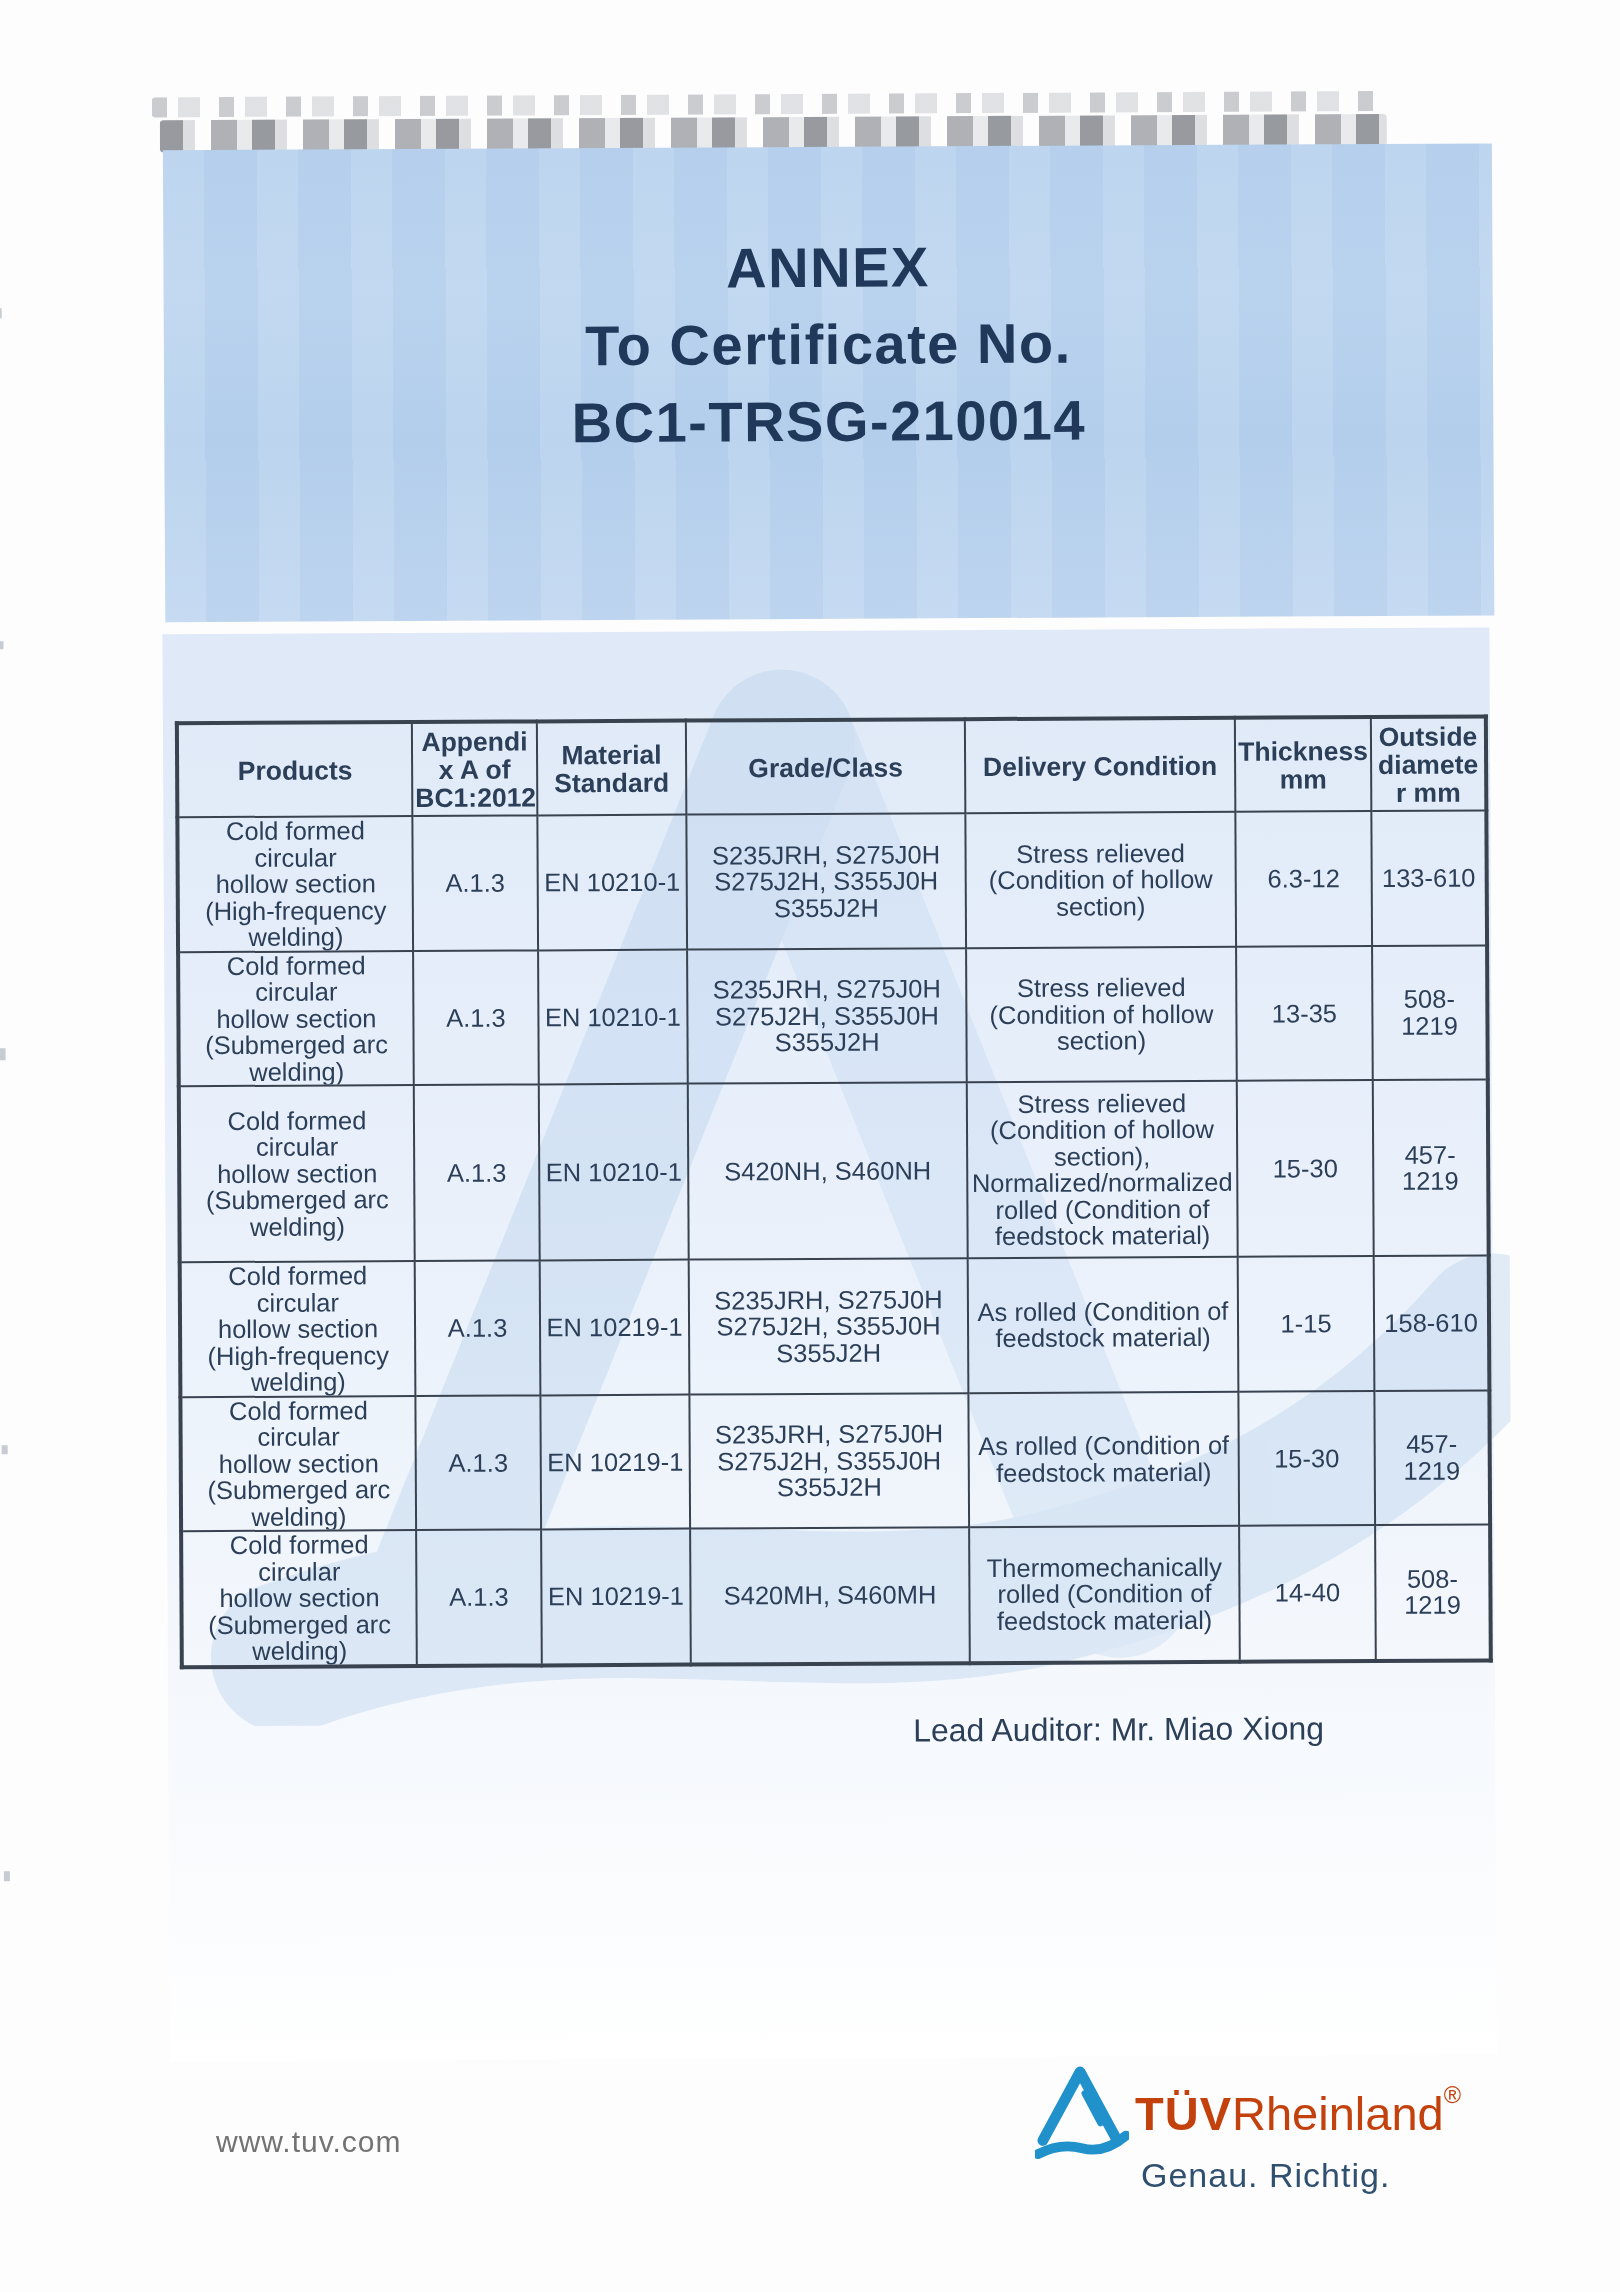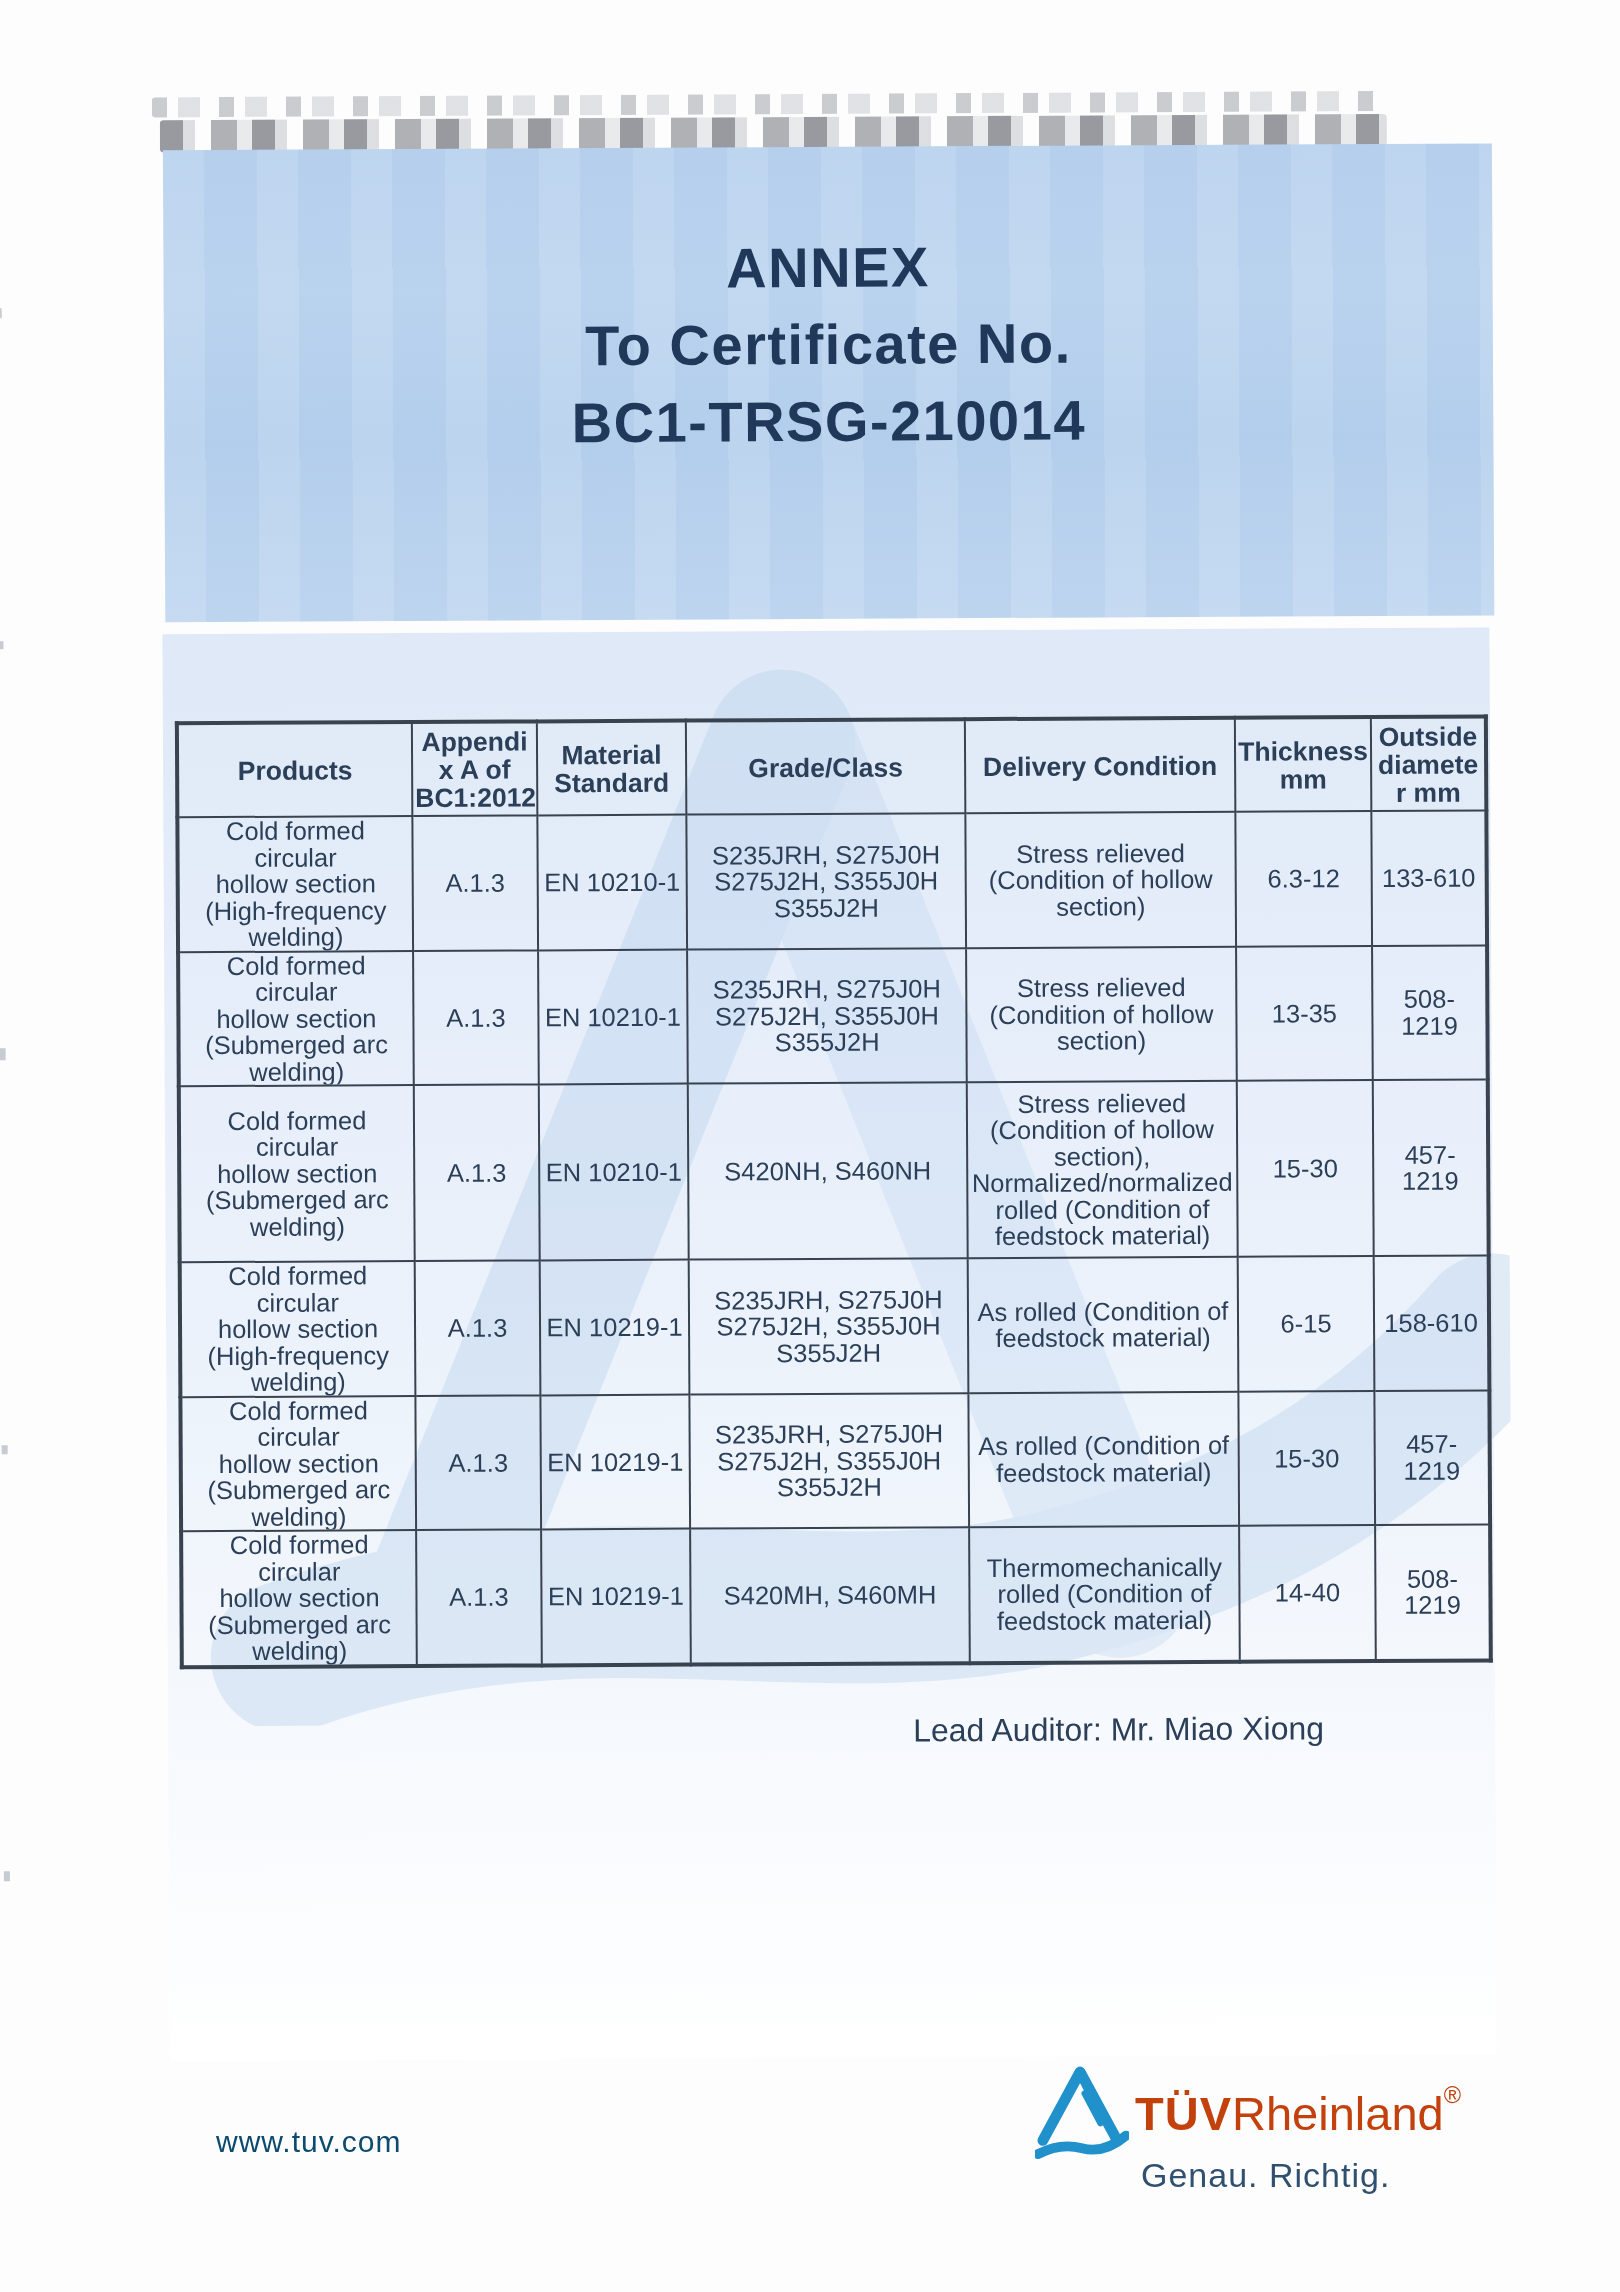--- a/index.html
+++ b/index.html
@@ -56,21 +56,21 @@
     padding:0 2px;white-space:pre-line;overflow:hidden;
   }
   table.cert th{font-size:26.5px;line-height:28px;font-weight:bold;}
   table.cert td{font-size:25.5px;line-height:26.5px;}
   tr.rh{height:94px}tr.r1{height:110px}tr.r2{height:111px}tr.r3{height:176px}
   tr.r4{height:114px}tr.r5{height:112px}tr.r6{height:117px}
 
   .lead{position:absolute;left:910px;top:1713px;font-size:32px;color:#2c3f58;}
 
   
-  .site{position:absolute;left:216px;top:2125px;font-size:30px;letter-spacing:1px;color:#0c4a6e;}
+  .site{position:absolute;left:216px;top:2125px;font-size:30px;letter-spacing:1px;color:#737373;}
   .logo-tri{position:absolute;left:1035px;top:2064px;}
   .brand{position:absolute;left:1135px;top:2082px;font-size:47px;color:#c2410c;white-space:nowrap;}
   .brand .b-bold{font-weight:bold;letter-spacing:1px;}
   .brand sup{font-size:23.5px;vertical-align:27.4px;}
   .tagline{position:absolute;left:1141px;top:2156px;font-size:34px;color:#30506f;letter-spacing:1px;text-align:right;}
 </style>
 </head>
 <body>
 
 <div class="page">
@@ -184,21 +184,21 @@
 hollow section
 (High-frequency
 welding)</td>
         <td>A.1.3</td>
         <td>EN 10219-1</td>
         <td>S235JRH, S275J0H
 S275J2H, S355J0H
 S355J2H</td>
         <td>As rolled (Condition of
 feedstock material)</td>
-        <td>6-15</td>
+        <td>1-15</td>
         <td>158-610</td>
       </tr>
       <tr class="r5">
         <td>Cold formed circular
 hollow section
 (Submerged arc
 welding)</td>
         <td>A.1.3</td>
         <td>EN 10219-1</td>
         <td>S235JRH, S275J0H

